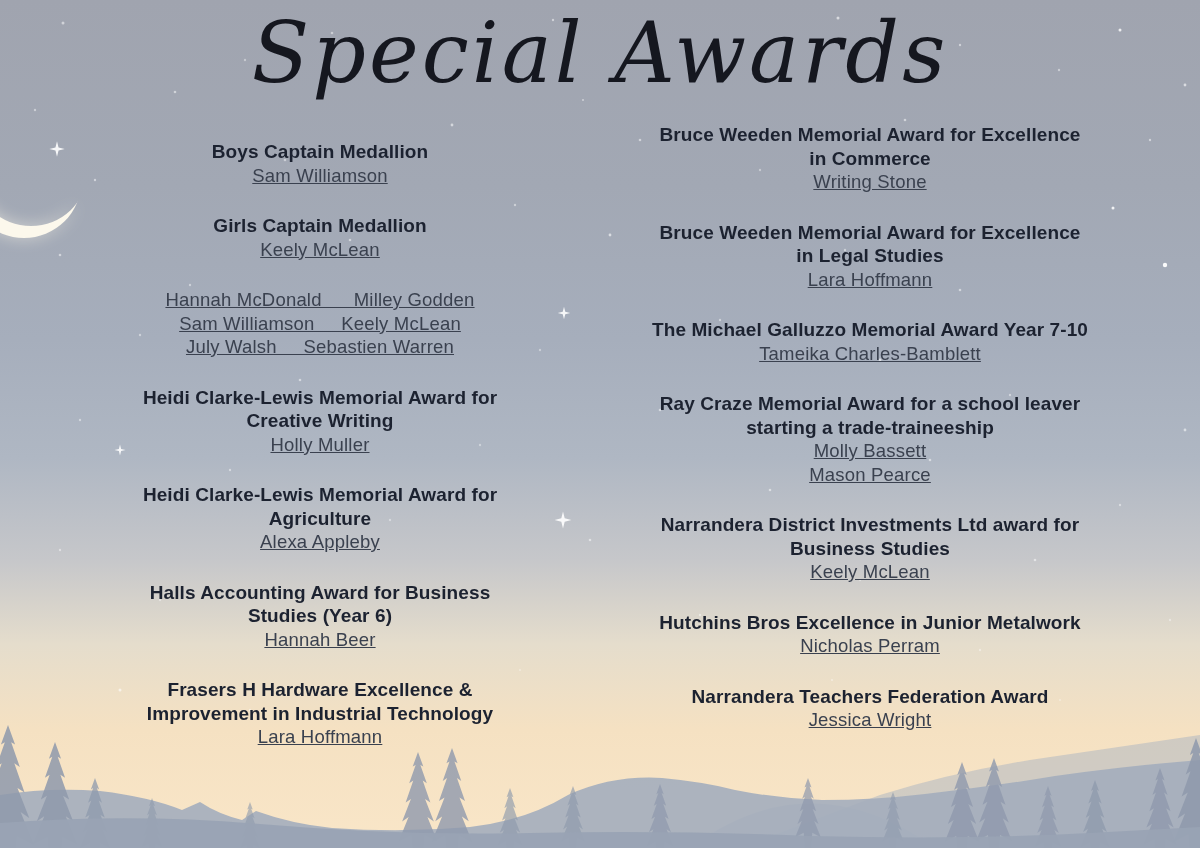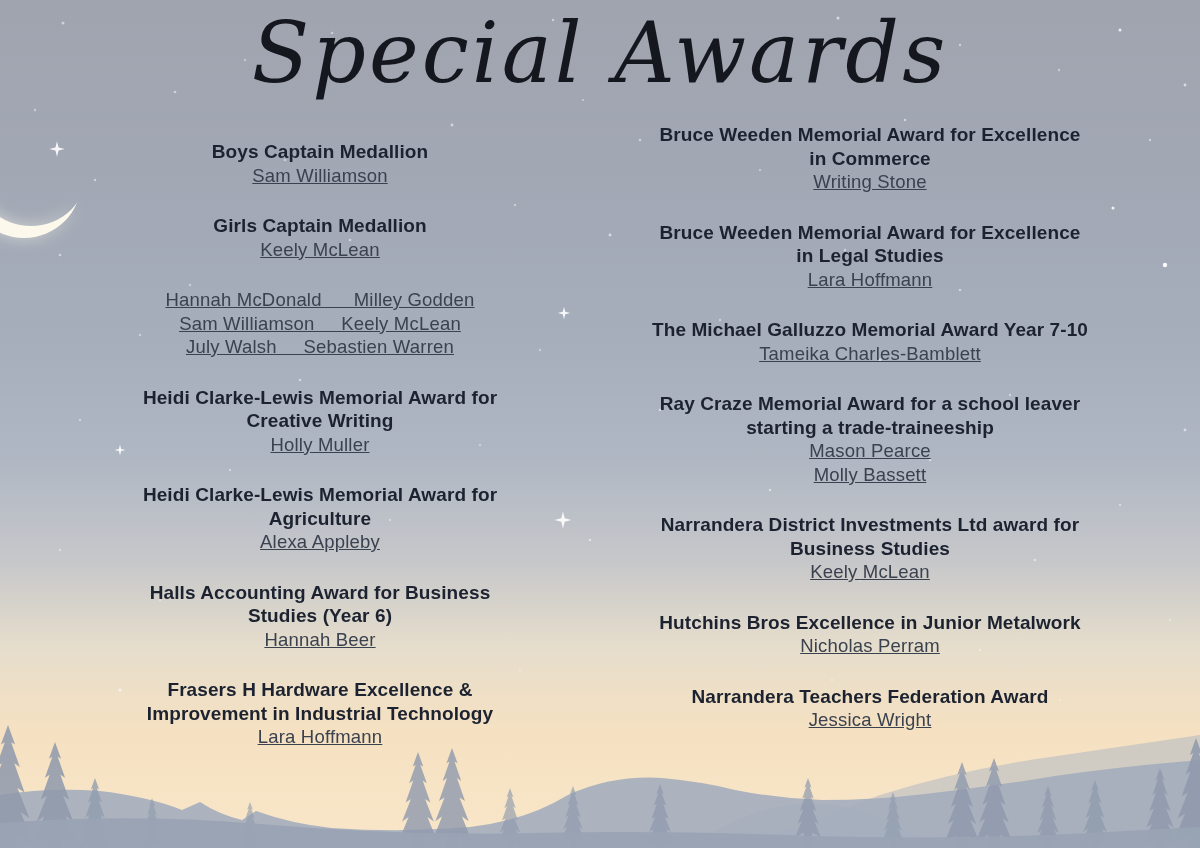--- a/index.html
+++ b/index.html
@@ -162,22 +162,22 @@
 in Legal Studies</h3>
         <p class="award-recipient">Lara Hoffmann</p>
       </section>
       <section class="award">
         <h3 class="award-title">The Michael Galluzzo Memorial Award Year 7-10</h3>
         <p class="award-recipient">Tameika Charles-Bamblett</p>
       </section>
       <section class="award">
         <h3 class="award-title">Ray Craze Memorial Award for a school leaver
 starting a trade-traineeship</h3>
+        <p class="award-recipient">Molly Bassett</p>
         <p class="award-recipient">Mason Pearce</p>
-        <p class="award-recipient">Molly Bassett</p>
       </section>
       <section class="award">
         <h3 class="award-title">Narrandera District Investments Ltd award for
 Business Studies</h3>
         <p class="award-recipient">Keely McLean</p>
       </section>
       <section class="award">
         <h3 class="award-title">Hutchins Bros Excellence in Junior Metalwork</h3>
         <p class="award-recipient">Nicholas Perram</p>
       </section>

